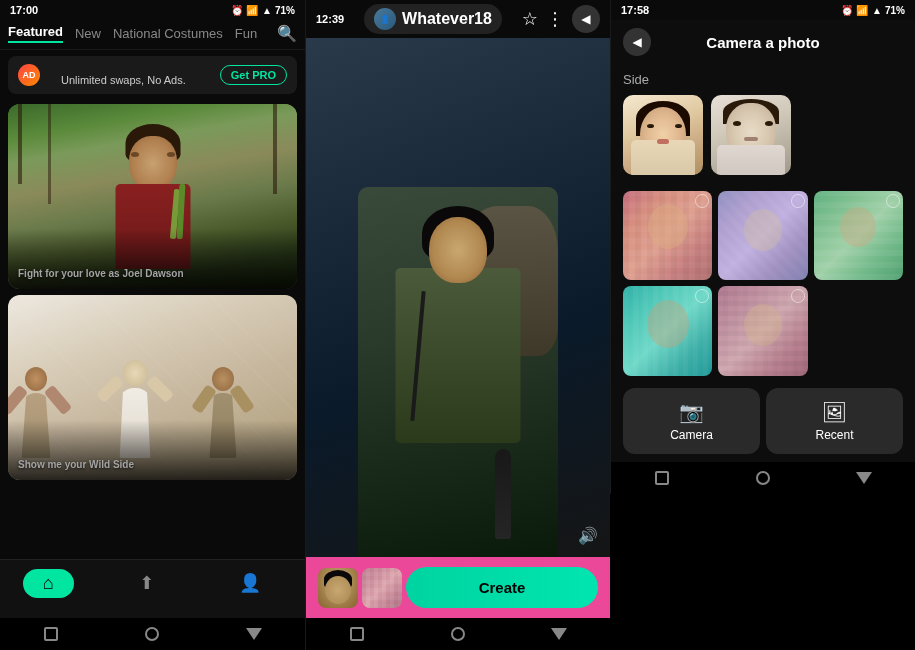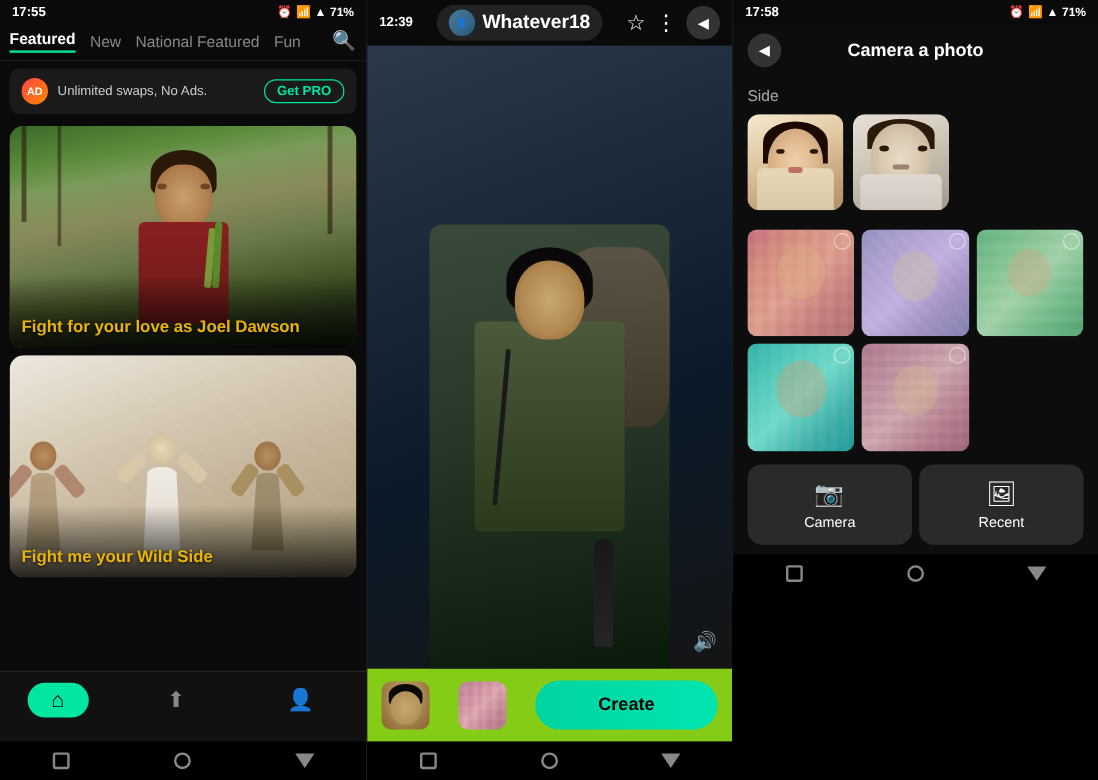--- a/index.html
+++ b/index.html
@@ -75,22 +75,22 @@
       align-items: center;
       justify-content: space-between;
       background: #1a1a1a;
       margin: 6px 8px;
       border-radius: 8px;
       padding: 8px 10px;
     }
 
     .promo-left {
       display: flex;
-      align-items: center;
-      gap: 8px;
+      align-items: flex-end;
+      gap: 21px;
     }
 
     .promo-avatar {
       width: 22px;
       height: 22px;
       border-radius: 50%;
       background: linear-gradient(135deg, #ff4444, #ff8800);
       display: flex;
       align-items: center;
       justify-content: center;
@@ -128,22 +128,22 @@
       position: relative;
       border-radius: 12px;
       overflow: hidden;
       cursor: pointer;
     }
 
     .card-label {
       position: absolute;
       bottom: 10px;
       left: 10px;
-      color: #eab308;
-      font-size: 14px;
+      color: #a3a3a3;
+      font-size: 10px;
       font-weight: 600;
       text-shadow: 0 1px 3px rgba(0,0,0,0.8);
     }
 
     .bottom-nav {
       display: flex;
       justify-content: space-around;
       align-items: center;
       padding: 8px 0 20px;
       background: #111;
@@ -274,23 +274,23 @@
       bottom: 12px;
       right: 12px;
       color: #fff;
       font-size: 16px;
       opacity: 0.8;
     }
 
     .face-swap-bar {
       display: flex;
       align-items: center;
-      gap: 24px;
+      gap: 4px;
       padding: 10px 12px;
-      background: #84cc16;
+      background: #ec4899;
     }
 
     .create-btn {
       flex: 1;
       background: linear-gradient(90deg, #00d4a0, #00e5b0);
       border: none;
       border-radius: 25px;
       color: #000;
       font-size: 15px;
       font-weight: 700;
@@ -558,33 +558,33 @@
       border-radius: 50%;
       border: 1px solid rgba(255,255,255,0.5);
     }
   </style>
 </head>
 <body>
 
 <div class="panel1">
 
   <div class="status-bar">
-    <span>17:55</span>
+    <span>17:00</span>
     <div class="status-icons">
       <span>⏰</span>
       <span>📶</span>
       <span>▲</span>
       <span>71%</span>
     </div>
   </div>
 
   <div class="nav-tabs">
     <span class="tab-item active">Featured</span>
     <span class="tab-item">New</span>
-    <span class="tab-item">National Featured</span>
+    <span class="tab-item">National Costumes</span>
     <span class="tab-item">Fun</span>
     <span class="search-icon-btn">🔍</span>
   </div>
 
   <div class="promo-bar">
     <div class="promo-left">
       <div class="promo-avatar">AD</div>
       <span class="promo-text">Unlimited swaps, No Ads.</span>
     </div>
     <button class="get-pro-btn">Get PRO</button>
@@ -640,21 +640,21 @@
         <div style="position:absolute;top:15px;right:-14px;width:12px;height:28px;background:#d8c8a8;border-radius:4px;transform:rotate(-45deg);"></div>
       </div>
 
       <div style="position:absolute;bottom:22px;left:200px;display:flex;flex-direction:column;align-items:center;">
         <div style="width:22px;height:24px;background:radial-gradient(#b89060,#906840);border-radius:50%;margin-bottom:2px;"></div>
         <div style="width:30px;height:65px;background:linear-gradient(#a09070,#908060);border-radius:14px 14px 4px 4px;clip-path:polygon(20% 0%, 80% 0%, 95% 100%, 5% 100%);"></div>
         <div style="position:absolute;top:18px;left:-10px;width:12px;height:28px;background:#a89060;border-radius:4px;transform:rotate(35deg);"></div>
         <div style="position:absolute;top:18px;right:-10px;width:12px;height:28px;background:#a89060;border-radius:4px;transform:rotate(-35deg);"></div>
       </div>
       <div class="card-gradient-overlay"></div>
-      <span class="card-label">Fight me your Wild Side</span>
+      <span class="card-label">Show me your Wild Side</span>
     </div>
   </div>
 
   <div class="bottom-nav">
     <div class="nav-item active">
       <span class="nav-icon">⌂</span>
     </div>
     <div class="nav-item">
       <span class="nav-icon">⬆</span>
     </div>

